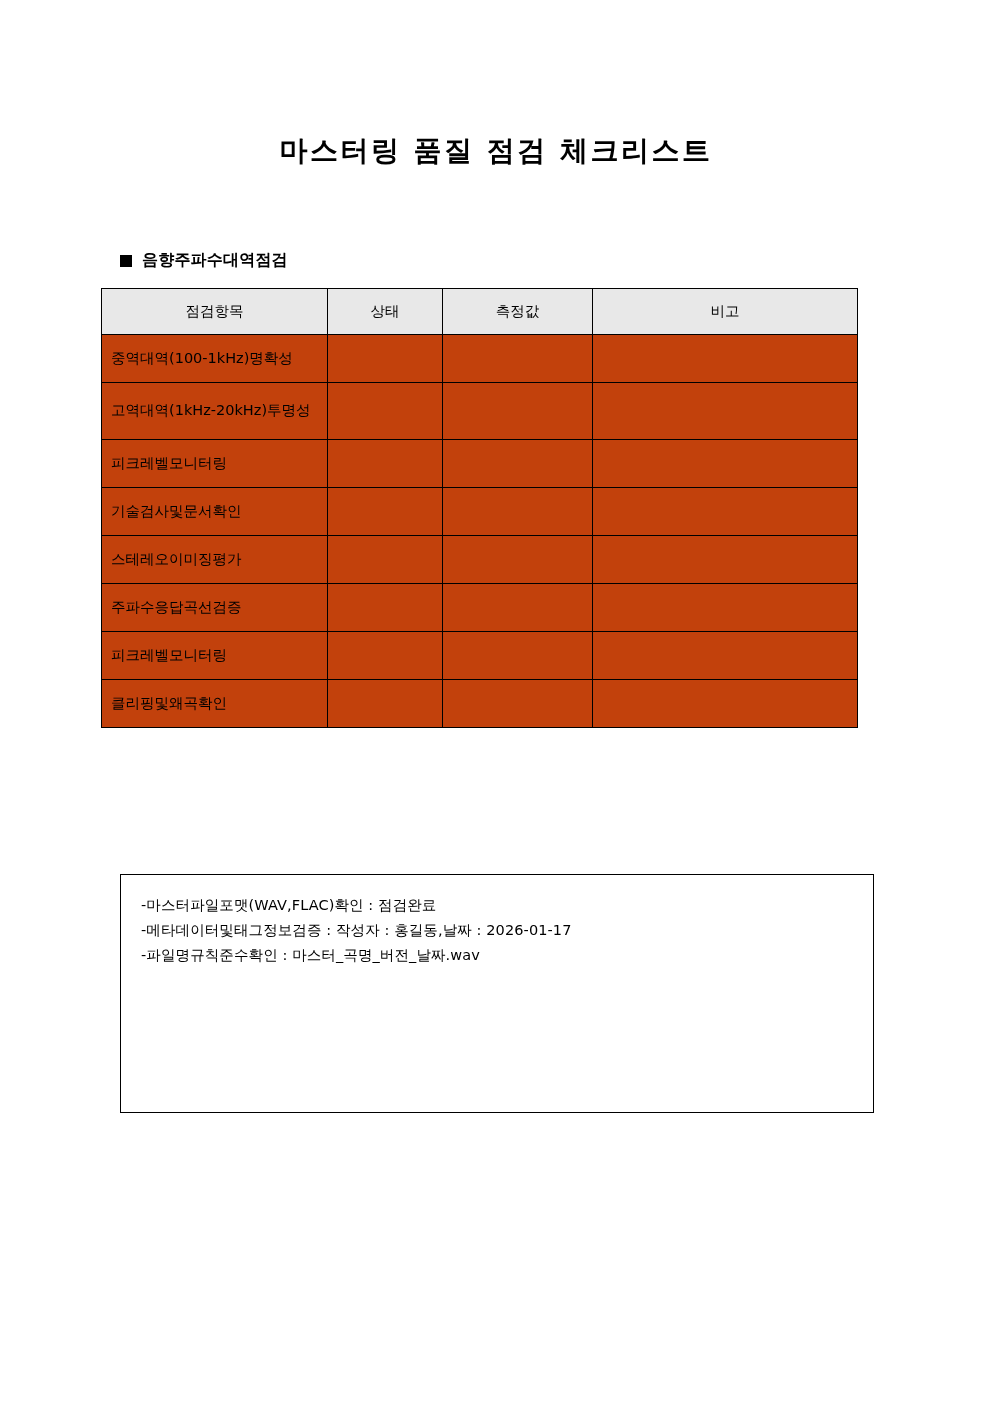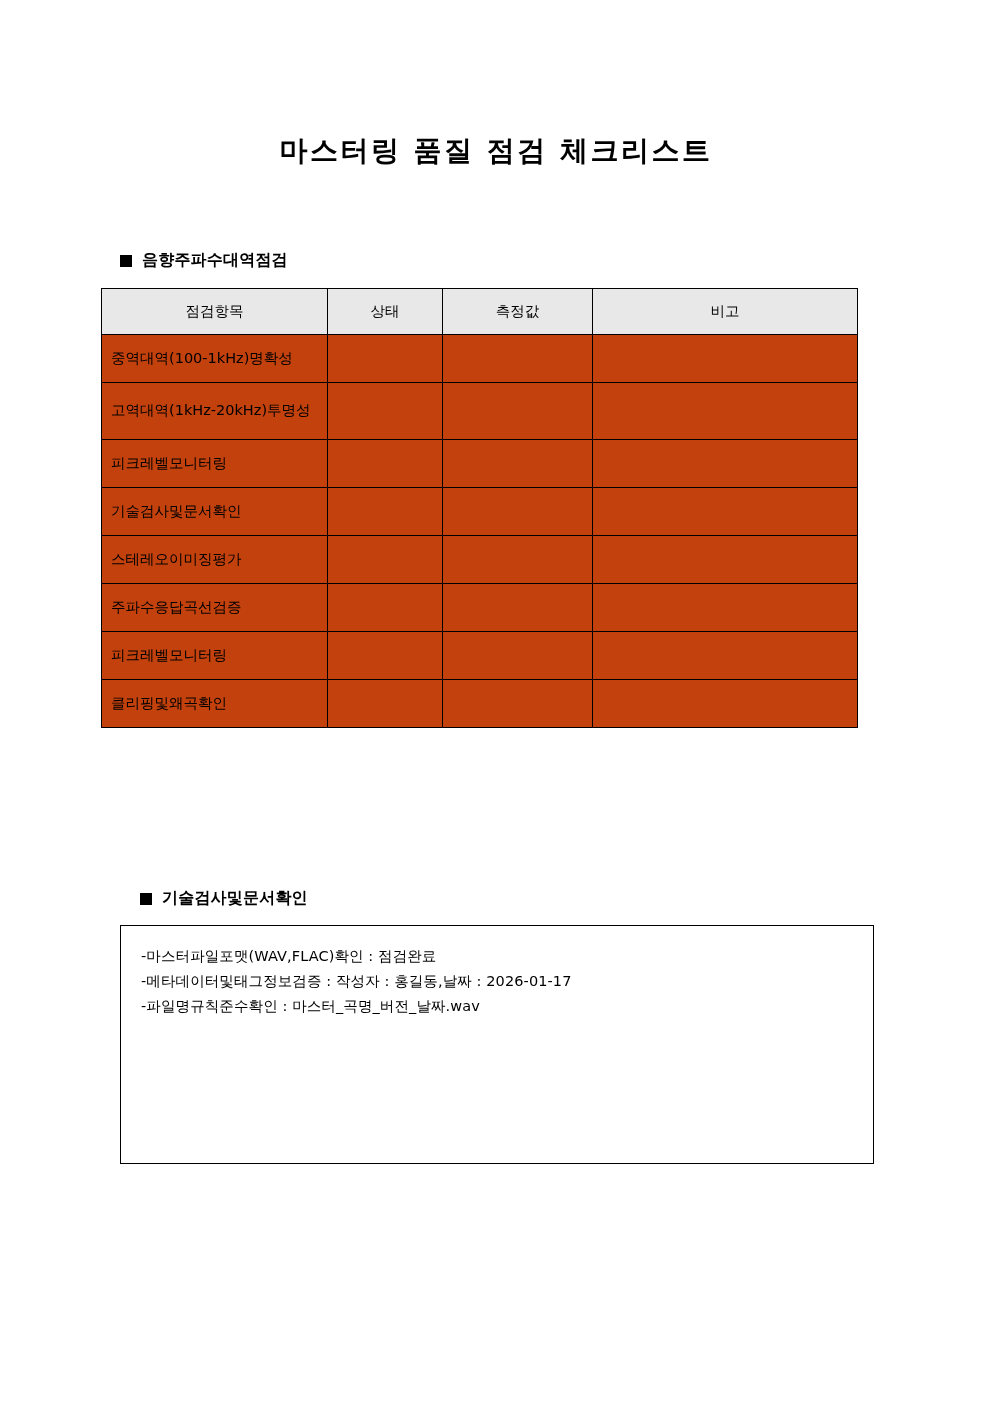--- a/index.html
+++ b/index.html
@@ -102,21 +102,21 @@
   }
   .col-item   { width: 226px; }
   .col-status { width: 115px; }
   .col-value  { width: 150px; }
   .col-note   { width: 265px; }
 
   
   .notes-box {
     position: absolute;
     left: 120px;
-    top: 925px;
+    top: 874px;
     width: 754px;
     height: 239px;
     border: 1px solid #000000;
     background: #ffffff;
     box-sizing: border-box;
     padding: 18px 20px;
   }
   .notes-line {
     font-size: 14.5px;
     line-height: 25px;

